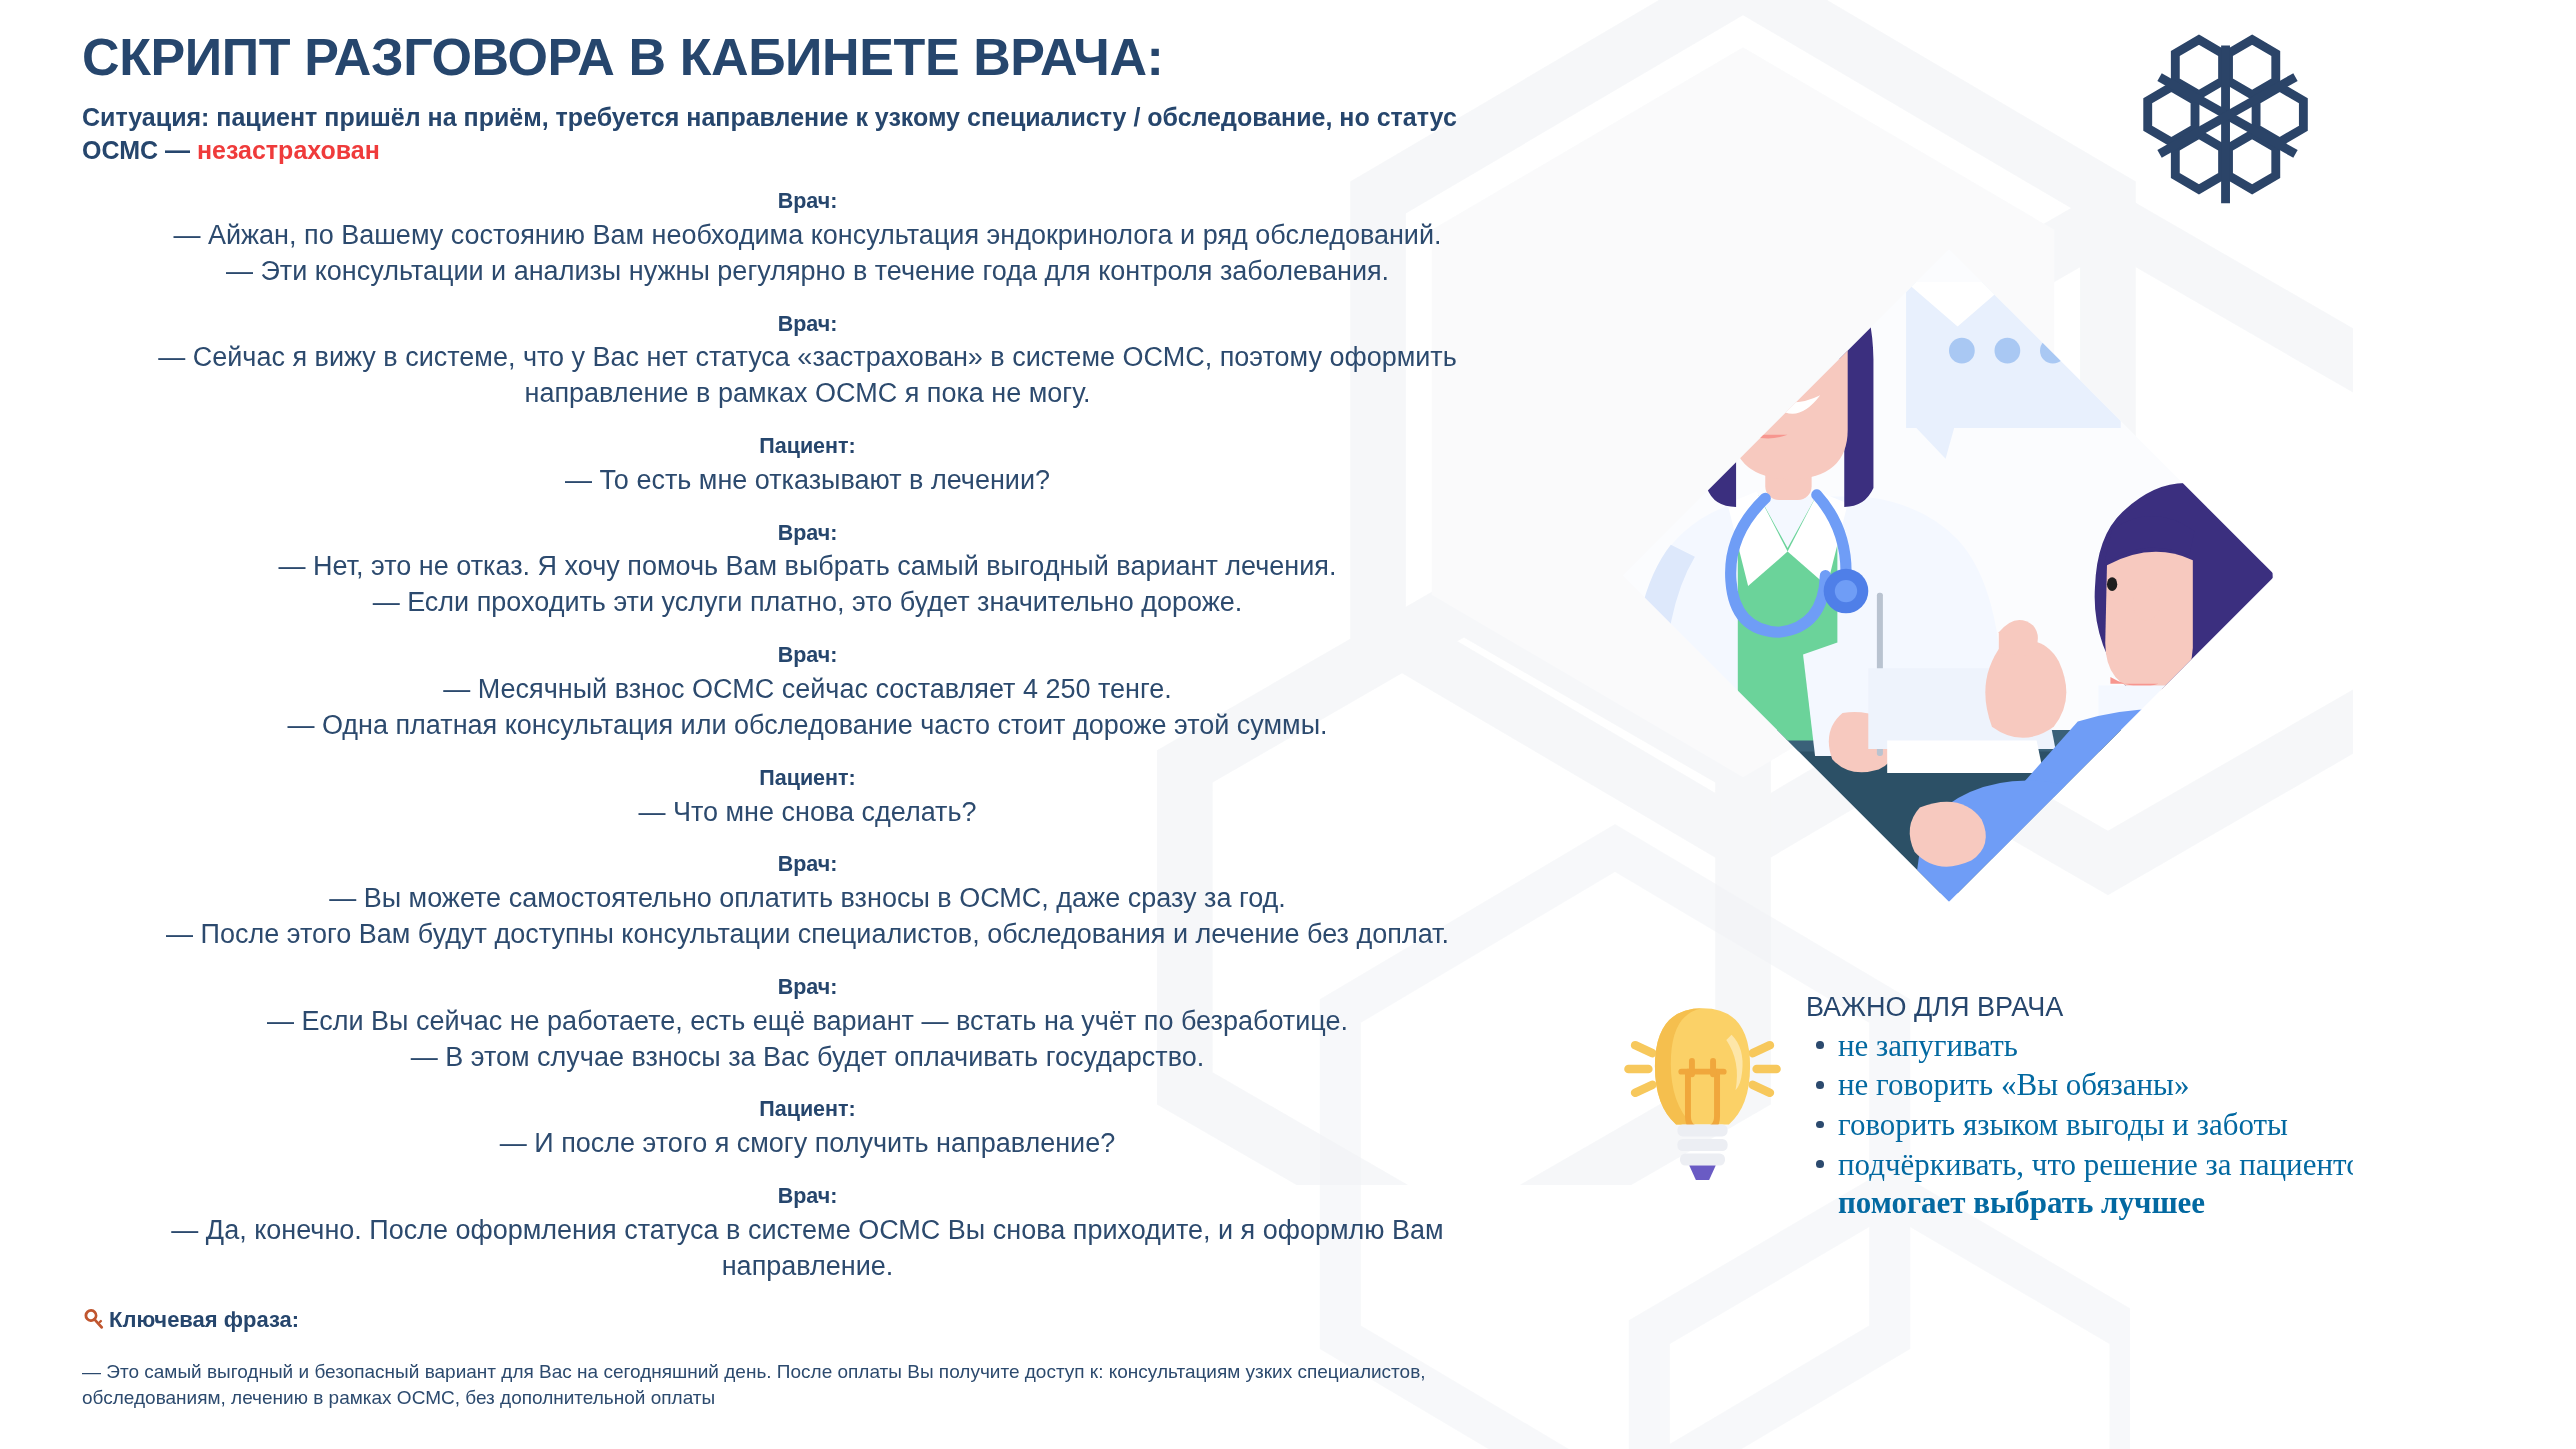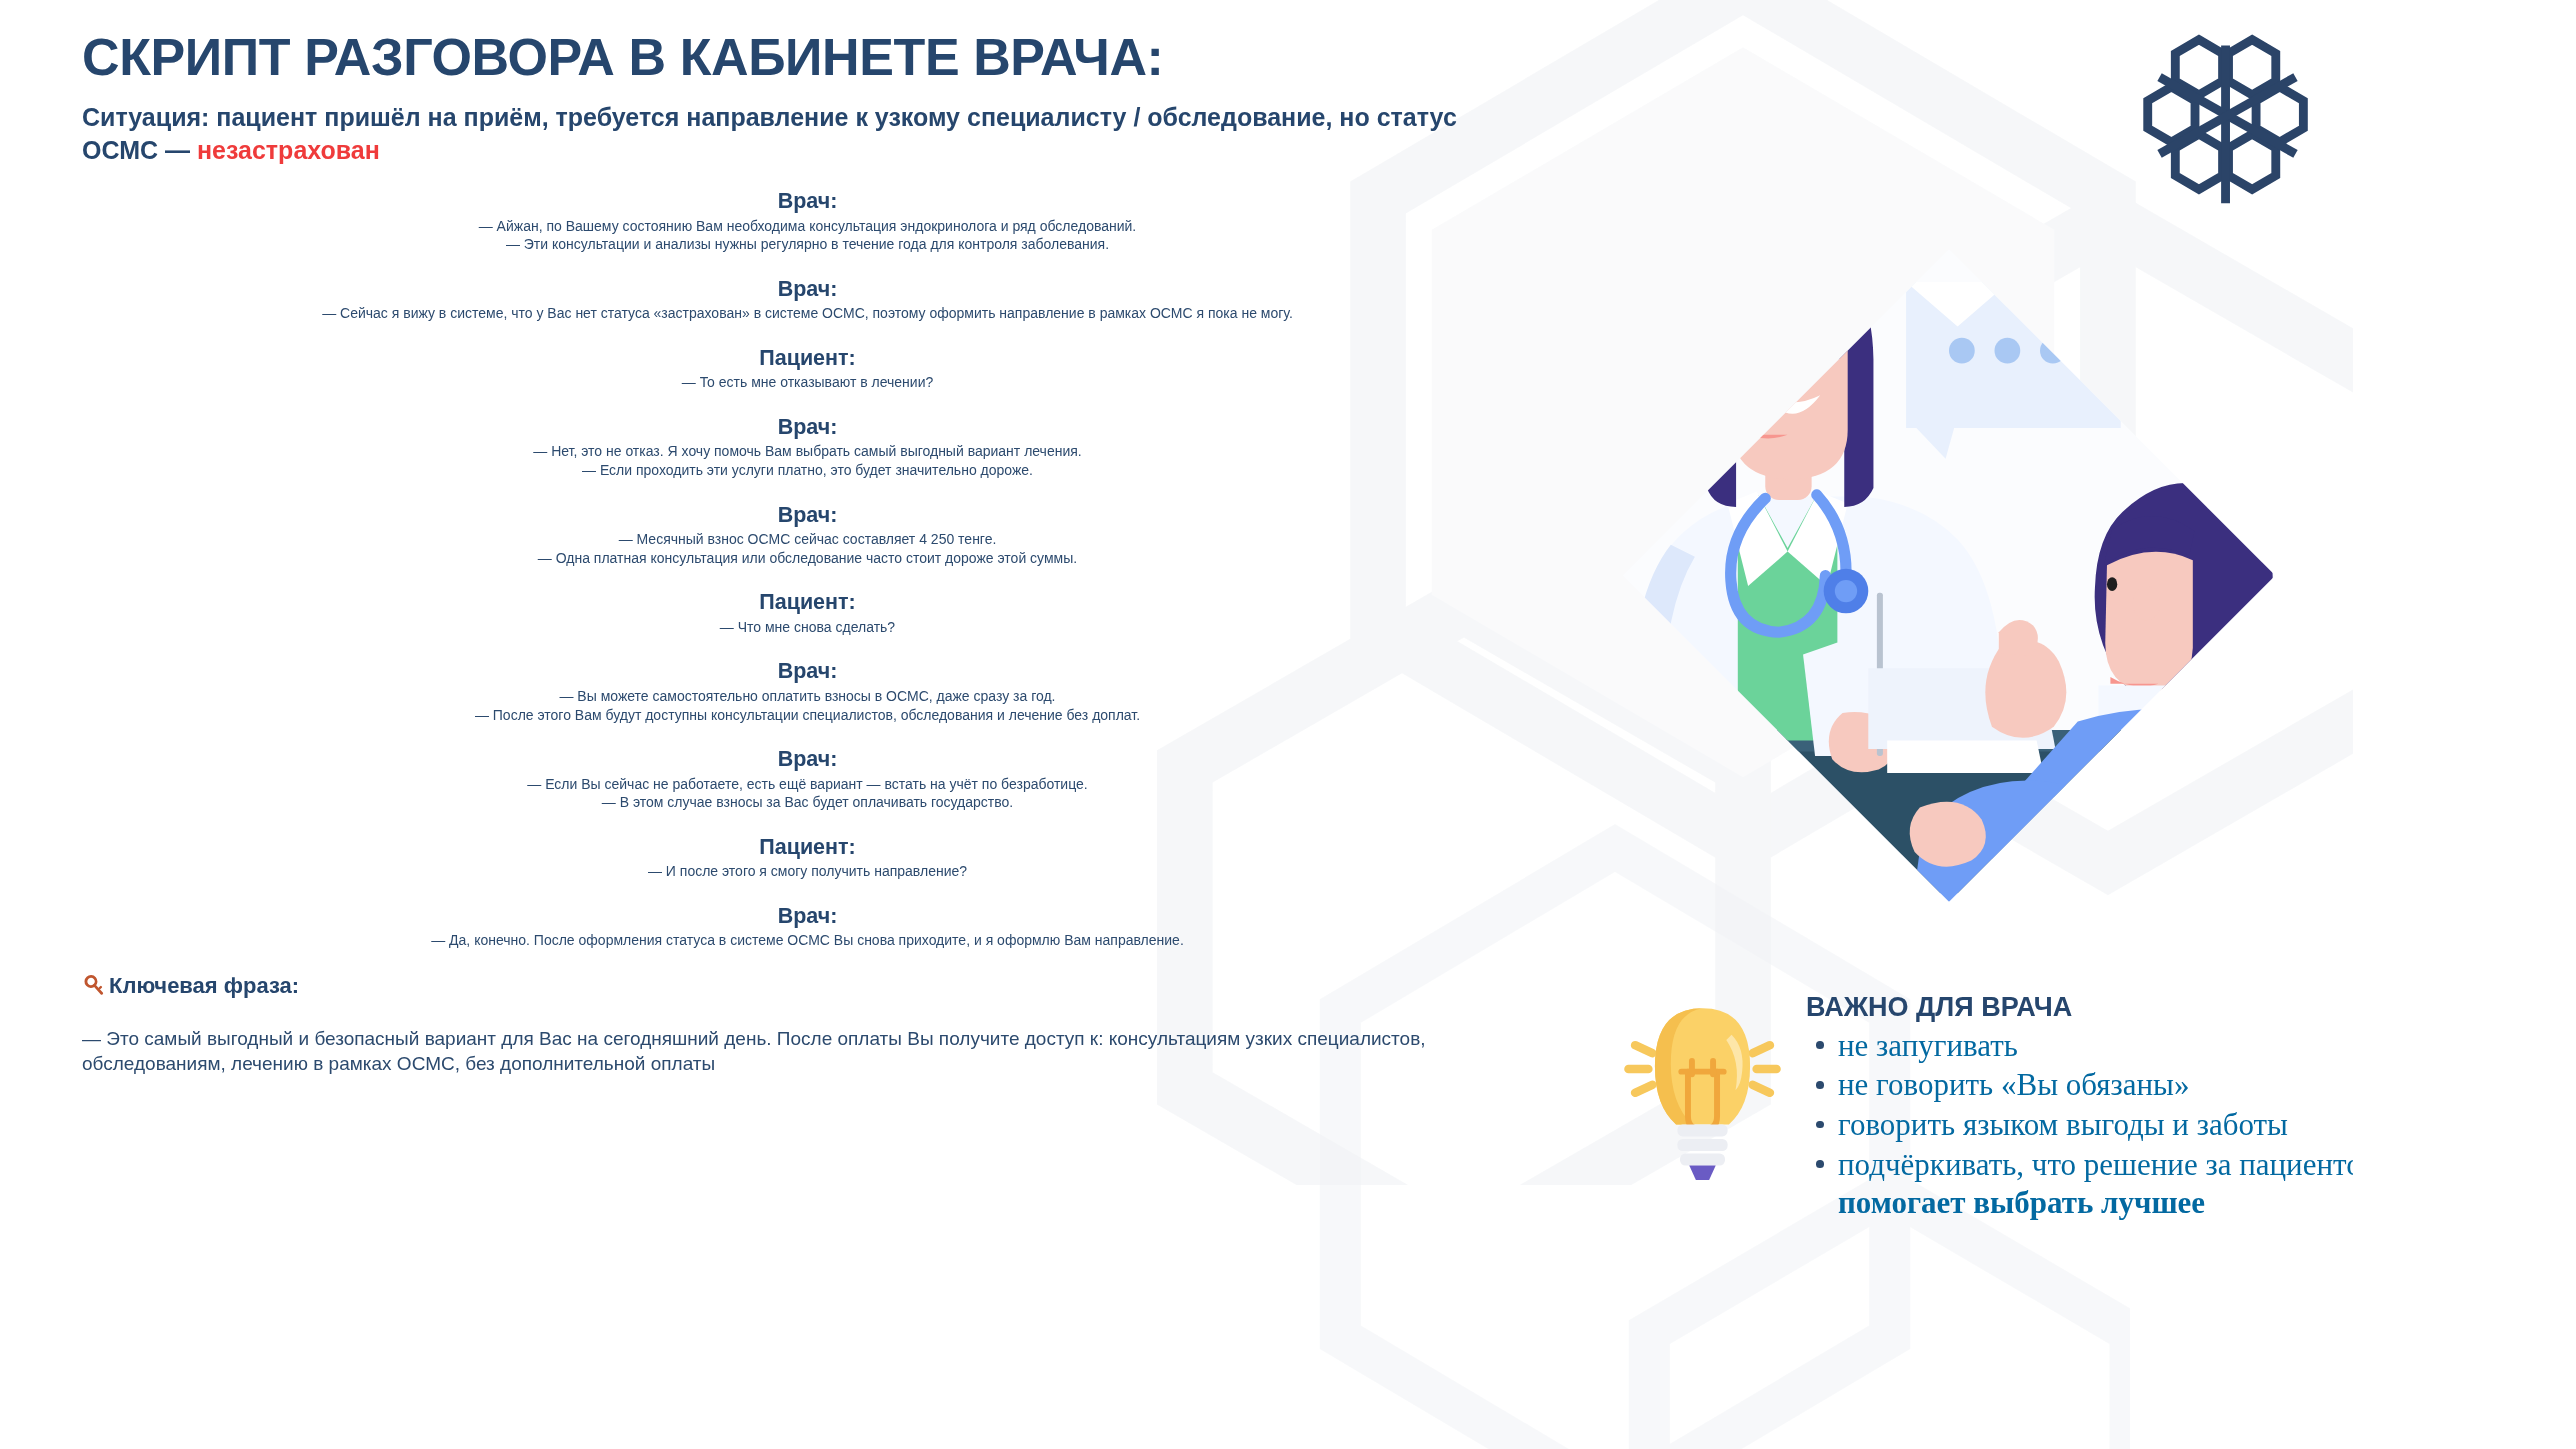--- a/index.html
+++ b/index.html
@@ -66,21 +66,21 @@
 
   .dialogue { margin-top:20.6px;text-align:center; }
   .turn { margin-bottom:20.6px; }
   .turn-speaker {
     font-size:21.5px;
     font-weight:bold;
     color:#26466d;
     line-height:1.38;
   }
   .turn-line {
-    font-size:14px;
+    font-size:27px;
     font-weight:normal;
     color:#2c4a6e;
     line-height:1.34;
   }
 
   .keyphrase-block { margin-top:22px; }
   .keyphrase-head {
     font-size:22px;
     font-weight:bold;
     color:#26466d;
@@ -110,21 +110,21 @@
     left:1623px; top:979px;
     width:910px;
     display:flex;
     align-items:flex-start;
     gap:24px;
   }
   .bulb-icon { width:159px; height:185px; flex:0 0 auto; margin-top:15.5px; }
   .important-text { flex:1 1 auto; padding-top:12px; }
   .important-title {
     font-size:27px;
-    font-weight:bold;
+    font-weight:normal;
     color:#26466d;
     line-height:1.2;
     margin-bottom:3.4px;
   }
   .important-list { list-style:none; }
   .important-list li {
     position:relative;
     padding-left:32px;
     font-size:31px;
     color:#0369a1;

